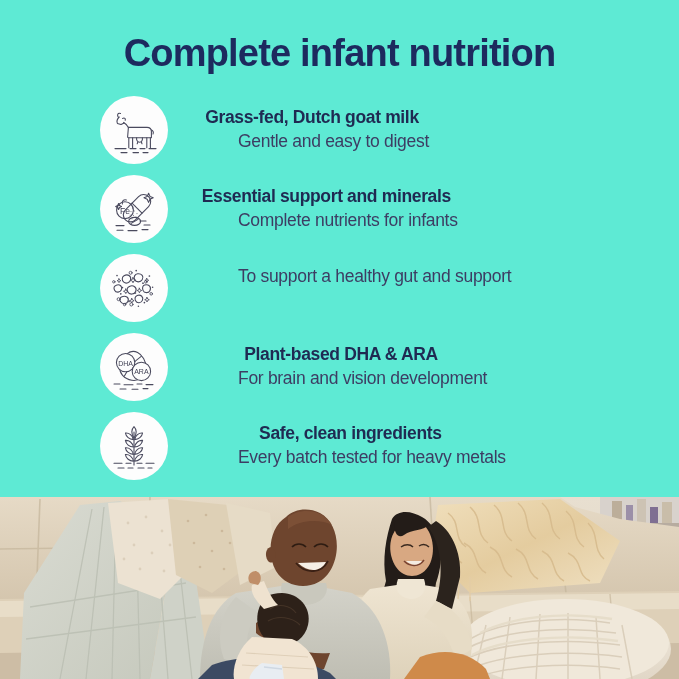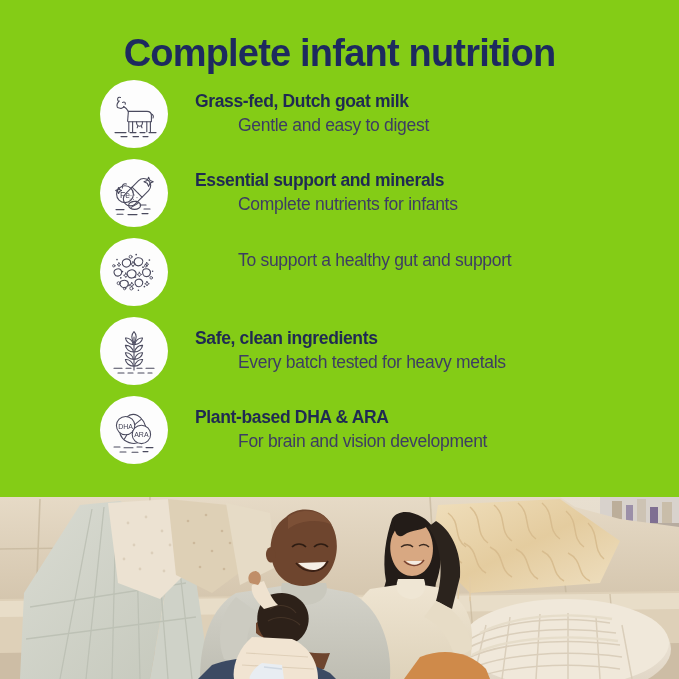--- a/index.html
+++ b/index.html
@@ -12,21 +12,21 @@
 
   body {
     font-family: "Liberation Sans", sans-serif;
     background: #dcd4e8;
   }
 
   #infographic {
     position: relative;
     width: 679px;
     height: 679px;
-    background: #84cc16;
+    background: #5eead4;
     overflow: hidden;
   }
 
   
   #page-title {
     position: absolute;
     left: 0;
     top: 30px;
     width: 679px;
     text-align: center;
@@ -35,22 +35,23 @@
     letter-spacing: -0.8px;
     color: #1d2a5e;
     line-height: 46px;
     white-space: nowrap;
   }
 
   
   #feature-list {
     position: absolute;
     left: 100px;
-    top: 80px;
+    top: 96px;
     width: 520px;
+    text-align: center;
   }
 
   .feature-row {
     position: relative;
     height: 79px;
     display: flex;
     align-items: flex-start;
   }
 
   .icon-badge {
@@ -261,58 +262,20 @@
         </svg>
       </div>
       <div class="feature-text">
         <div class="feature-sub">To support a healthy gut and support</div>
       </div>
     </div>
 
     <div class="feature-row">
       <div class="icon-badge">
         <svg viewBox="0 0 68 68">
-          <g fill="none" stroke="#4a4a5e" stroke-width="1.1" stroke-linecap="round" stroke-linejoin="round">
-
-            <path d="M34.0 20.0 L34.0 53.0"></path>
-
-            <path d="M34.0 21.0 C31.0 17.0 31.2 12.4 34.0 9.6 C36.8 12.4 37.0 17.0 34.0 21.0 Z" transform="translate(0,5)"></path>
-
-            <path d="M33.4 27.6 C29.4 27.6 26.0 24.6 25.4 21.0 C29.2 20.6 32.6 23.4 33.4 27.6 Z"></path>
-            <path d="M33.4 35.0 C29.4 35.0 26.0 32.0 25.4 28.4 C29.2 28.0 32.6 30.8 33.4 35.0 Z"></path>
-            <path d="M33.4 42.4 C29.4 42.4 26.0 39.4 25.4 35.8 C29.2 35.4 32.6 38.2 33.4 42.4 Z"></path>
-            <path d="M33.4 49.2 C29.4 49.2 26.0 46.2 25.4 42.6 C29.2 42.2 32.6 45.0 33.4 49.2 Z"></path>
-
-            <path d="M34.6 27.6 C38.6 27.6 42.0 24.6 42.6 21.0 C38.8 20.6 35.4 23.4 34.6 27.6 Z"></path>
-            <path d="M34.6 35.0 C38.6 35.0 42.0 32.0 42.6 28.4 C38.8 28.0 35.4 30.8 34.6 35.0 Z"></path>
-            <path d="M34.6 42.4 C38.6 42.4 42.0 39.4 42.6 35.8 C38.8 35.4 35.4 38.2 34.6 42.4 Z"></path>
-            <path d="M34.6 49.2 C38.6 49.2 42.0 46.2 42.6 42.6 C38.8 42.2 35.4 45.0 34.6 49.2 Z"></path>
-
-            <g>
-              <path d="M14.0 51.2 L22.0 51.2"></path>
-              <path d="M26.0 51.2 L31.0 51.2"></path>
-              <path d="M37.0 51.2 L42.0 51.2"></path>
-              <path d="M46.0 51.2 L54.0 51.2"></path>
-              <path d="M18.0 56.0 L24.0 56.0"></path>
-              <path d="M28.0 56.0 L33.0 56.0"></path>
-              <path d="M38.0 56.0 L44.0 56.0"></path>
-              <path d="M48.0 56.0 L52.0 56.0"></path>
-            </g>
-          </g>
-        </svg>
-      </div>
-      <div class="feature-text">
-        <div class="feature-title">Safe, clean ingredients</div>
-        <div class="feature-sub">Every batch tested for heavy metals</div>
-      </div>
-    </div>
-
-    <div class="feature-row">
-      <div class="icon-badge">
-        <svg viewBox="0 0 68 68">
           <g fill="none" stroke="#4a4a5e" stroke-width="1.05" stroke-linecap="round" stroke-linejoin="round">
 
             <path d="M30.0 19.0 C35.2 17.0 40.6 20.2 43.6 25.4 C47.2 31.6 47.6 40.0 42.0 44.6 C36.2 49.4 27.2 47.6 22.6 42.4 C18.4 37.6 18.8 30.4 22.0 25.4"></path>
             <path d="M22.0 25.4 C24.0 22.6 26.6 20.4 30.0 19.0"></path>
 
             <path d="M24.4 43.0 C28.0 36.0 33.8 28.6 41.2 23.4"></path>
           </g>
 
           <circle cx="25.6" cy="29.6" r="9.2" fill="#fdfdfd" stroke="#4a4a5e" stroke-width="1.05"></circle>
           <text x="25.6" y="32.6" text-anchor="middle" font-family="'Liberation Sans', sans-serif" font-size="7.0" fill="#3e3e52">DHA</text>
@@ -327,20 +290,58 @@
             <path d="M46.0 51.6 L53.0 51.6"></path>
             <path d="M20.0 56.0 L26.0 56.0"></path>
             <path d="M32.0 56.2 L38.0 56.2"></path>
             <path d="M43.0 55.6 L48.0 55.6"></path>
           </g>
         </svg>
       </div>
       <div class="feature-text">
         <div class="feature-title">Plant-based DHA &amp; ARA</div>
         <div class="feature-sub">For brain and vision development</div>
+      </div>
+    </div>
+
+    <div class="feature-row">
+      <div class="icon-badge">
+        <svg viewBox="0 0 68 68">
+          <g fill="none" stroke="#4a4a5e" stroke-width="1.1" stroke-linecap="round" stroke-linejoin="round">
+
+            <path d="M34.0 20.0 L34.0 53.0"></path>
+
+            <path d="M34.0 21.0 C31.0 17.0 31.2 12.4 34.0 9.6 C36.8 12.4 37.0 17.0 34.0 21.0 Z" transform="translate(0,5)"></path>
+
+            <path d="M33.4 27.6 C29.4 27.6 26.0 24.6 25.4 21.0 C29.2 20.6 32.6 23.4 33.4 27.6 Z"></path>
+            <path d="M33.4 35.0 C29.4 35.0 26.0 32.0 25.4 28.4 C29.2 28.0 32.6 30.8 33.4 35.0 Z"></path>
+            <path d="M33.4 42.4 C29.4 42.4 26.0 39.4 25.4 35.8 C29.2 35.4 32.6 38.2 33.4 42.4 Z"></path>
+            <path d="M33.4 49.2 C29.4 49.2 26.0 46.2 25.4 42.6 C29.2 42.2 32.6 45.0 33.4 49.2 Z"></path>
+
+            <path d="M34.6 27.6 C38.6 27.6 42.0 24.6 42.6 21.0 C38.8 20.6 35.4 23.4 34.6 27.6 Z"></path>
+            <path d="M34.6 35.0 C38.6 35.0 42.0 32.0 42.6 28.4 C38.8 28.0 35.4 30.8 34.6 35.0 Z"></path>
+            <path d="M34.6 42.4 C38.6 42.4 42.0 39.4 42.6 35.8 C38.8 35.4 35.4 38.2 34.6 42.4 Z"></path>
+            <path d="M34.6 49.2 C38.6 49.2 42.0 46.2 42.6 42.6 C38.8 42.2 35.4 45.0 34.6 49.2 Z"></path>
+
+            <g>
+              <path d="M14.0 51.2 L22.0 51.2"></path>
+              <path d="M26.0 51.2 L31.0 51.2"></path>
+              <path d="M37.0 51.2 L42.0 51.2"></path>
+              <path d="M46.0 51.2 L54.0 51.2"></path>
+              <path d="M18.0 56.0 L24.0 56.0"></path>
+              <path d="M28.0 56.0 L33.0 56.0"></path>
+              <path d="M38.0 56.0 L44.0 56.0"></path>
+              <path d="M48.0 56.0 L52.0 56.0"></path>
+            </g>
+          </g>
+        </svg>
+      </div>
+      <div class="feature-text">
+        <div class="feature-title">Safe, clean ingredients</div>
+        <div class="feature-sub">Every batch tested for heavy metals</div>
       </div>
     </div>
 
   </div>
 
   <div id="family-photo" aria-label="Family with parents and baby sitting on a cream sofa in a living room">
     <svg width="679" height="182" viewBox="0 0 679 182">
       <defs>
         <linearGradient id="wallG" x1="0" y1="0" x2="0" y2="1">
           <stop offset="0" stop-color="#e8dfd0"></stop>

